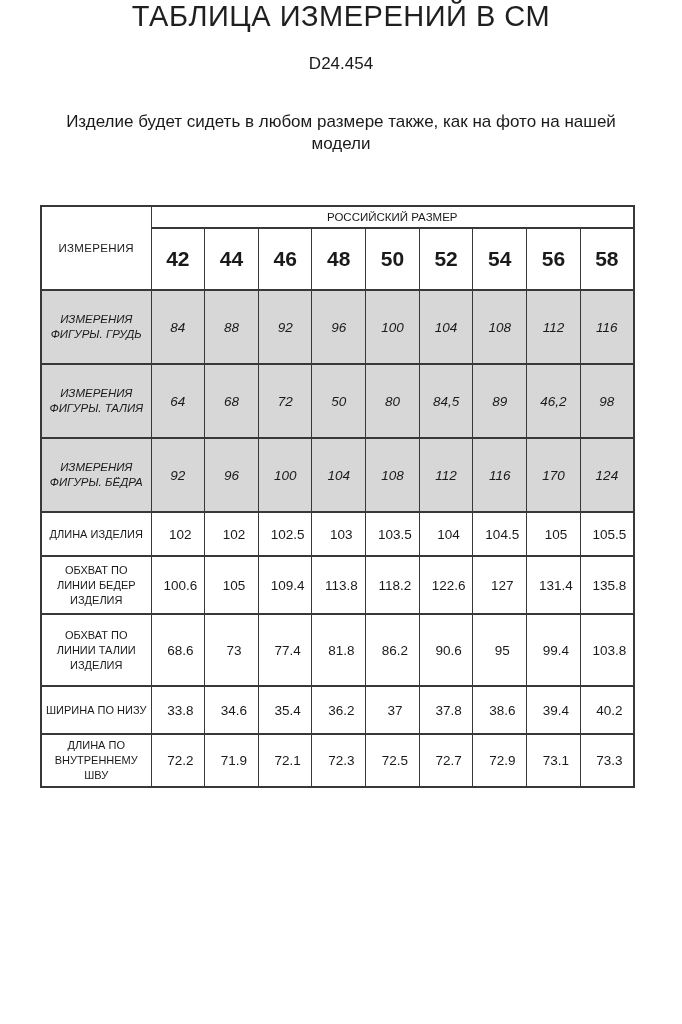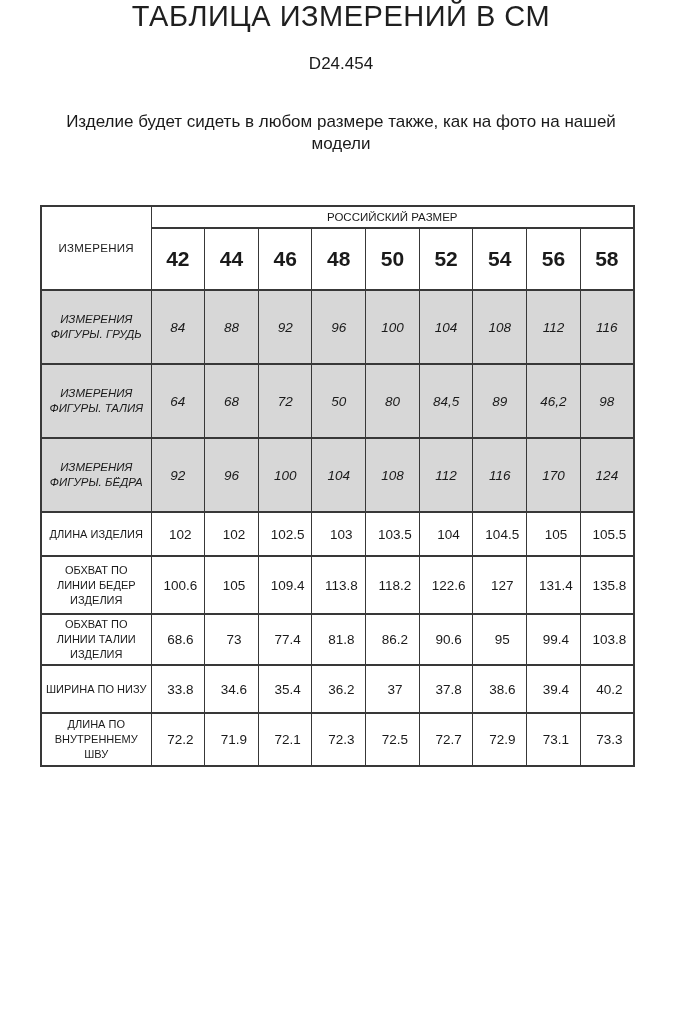--- a/index.html
+++ b/index.html
@@ -71,21 +71,21 @@
     background: #d7d7d7;
     font-style: italic;
     height: 74px;
   }
   tr.fig td.lbl { font-size: 11.5px; line-height: 1.35; }
   tr.fig td.val { font-size: 13.5px; margin-top: 35px; }
   tr.prod td.lbl { font-size: 11px; line-height: 1.35; }
   tr.prod td.val { font-size: 13.5px; padding-left: 8px; }
   tr.prod-0 td { height: 44px; }
   tr.prod-1 td { height: 58px; }
-  tr.prod-2 td { height: 51px; }
+  tr.prod-2 td { height: 72px; }
   tr.prod-3 td { height: 48px; }
   tr.prod-4 td { height: 53px; }
 </style>
 </head>
 <body>
 
 <div class="page">
   <h1 class="title">ТАБЛИЦА ИЗМЕРЕНИЙ В СМ</h1>
   <div class="article">D24.454</div>
   <p class="note">Изделие будет сидеть в любом размере также, как на фото на нашей модели</p>

